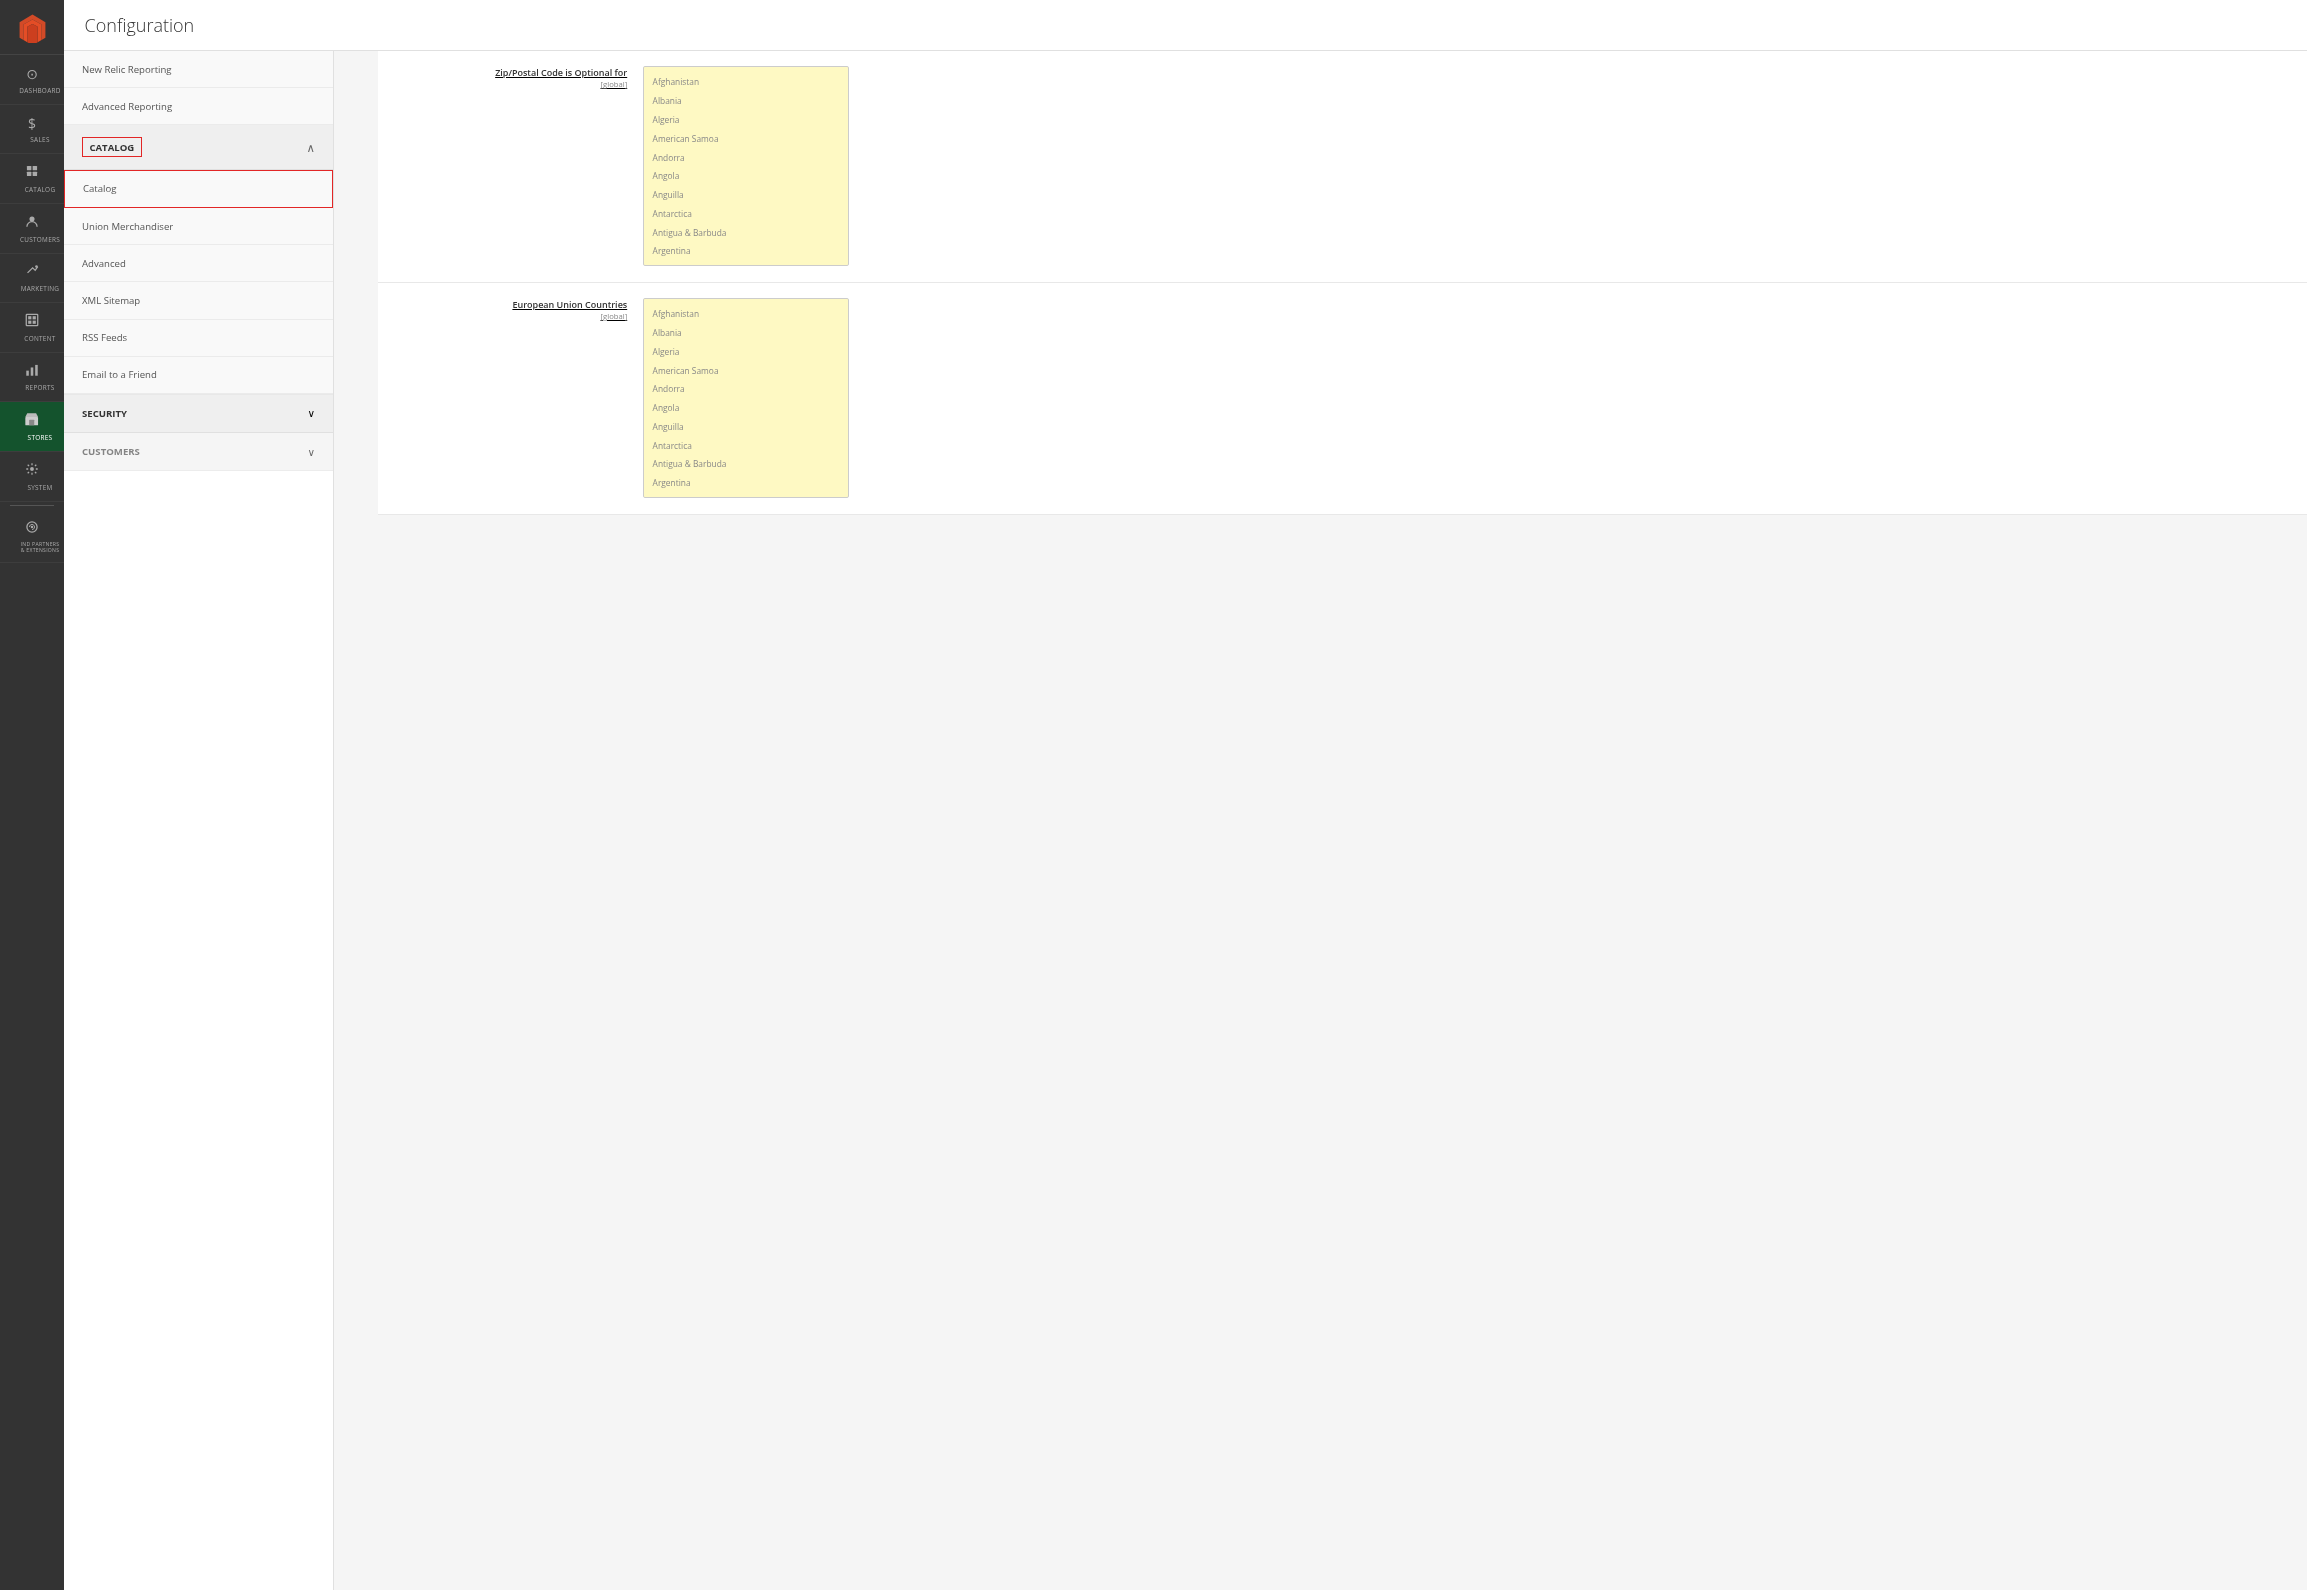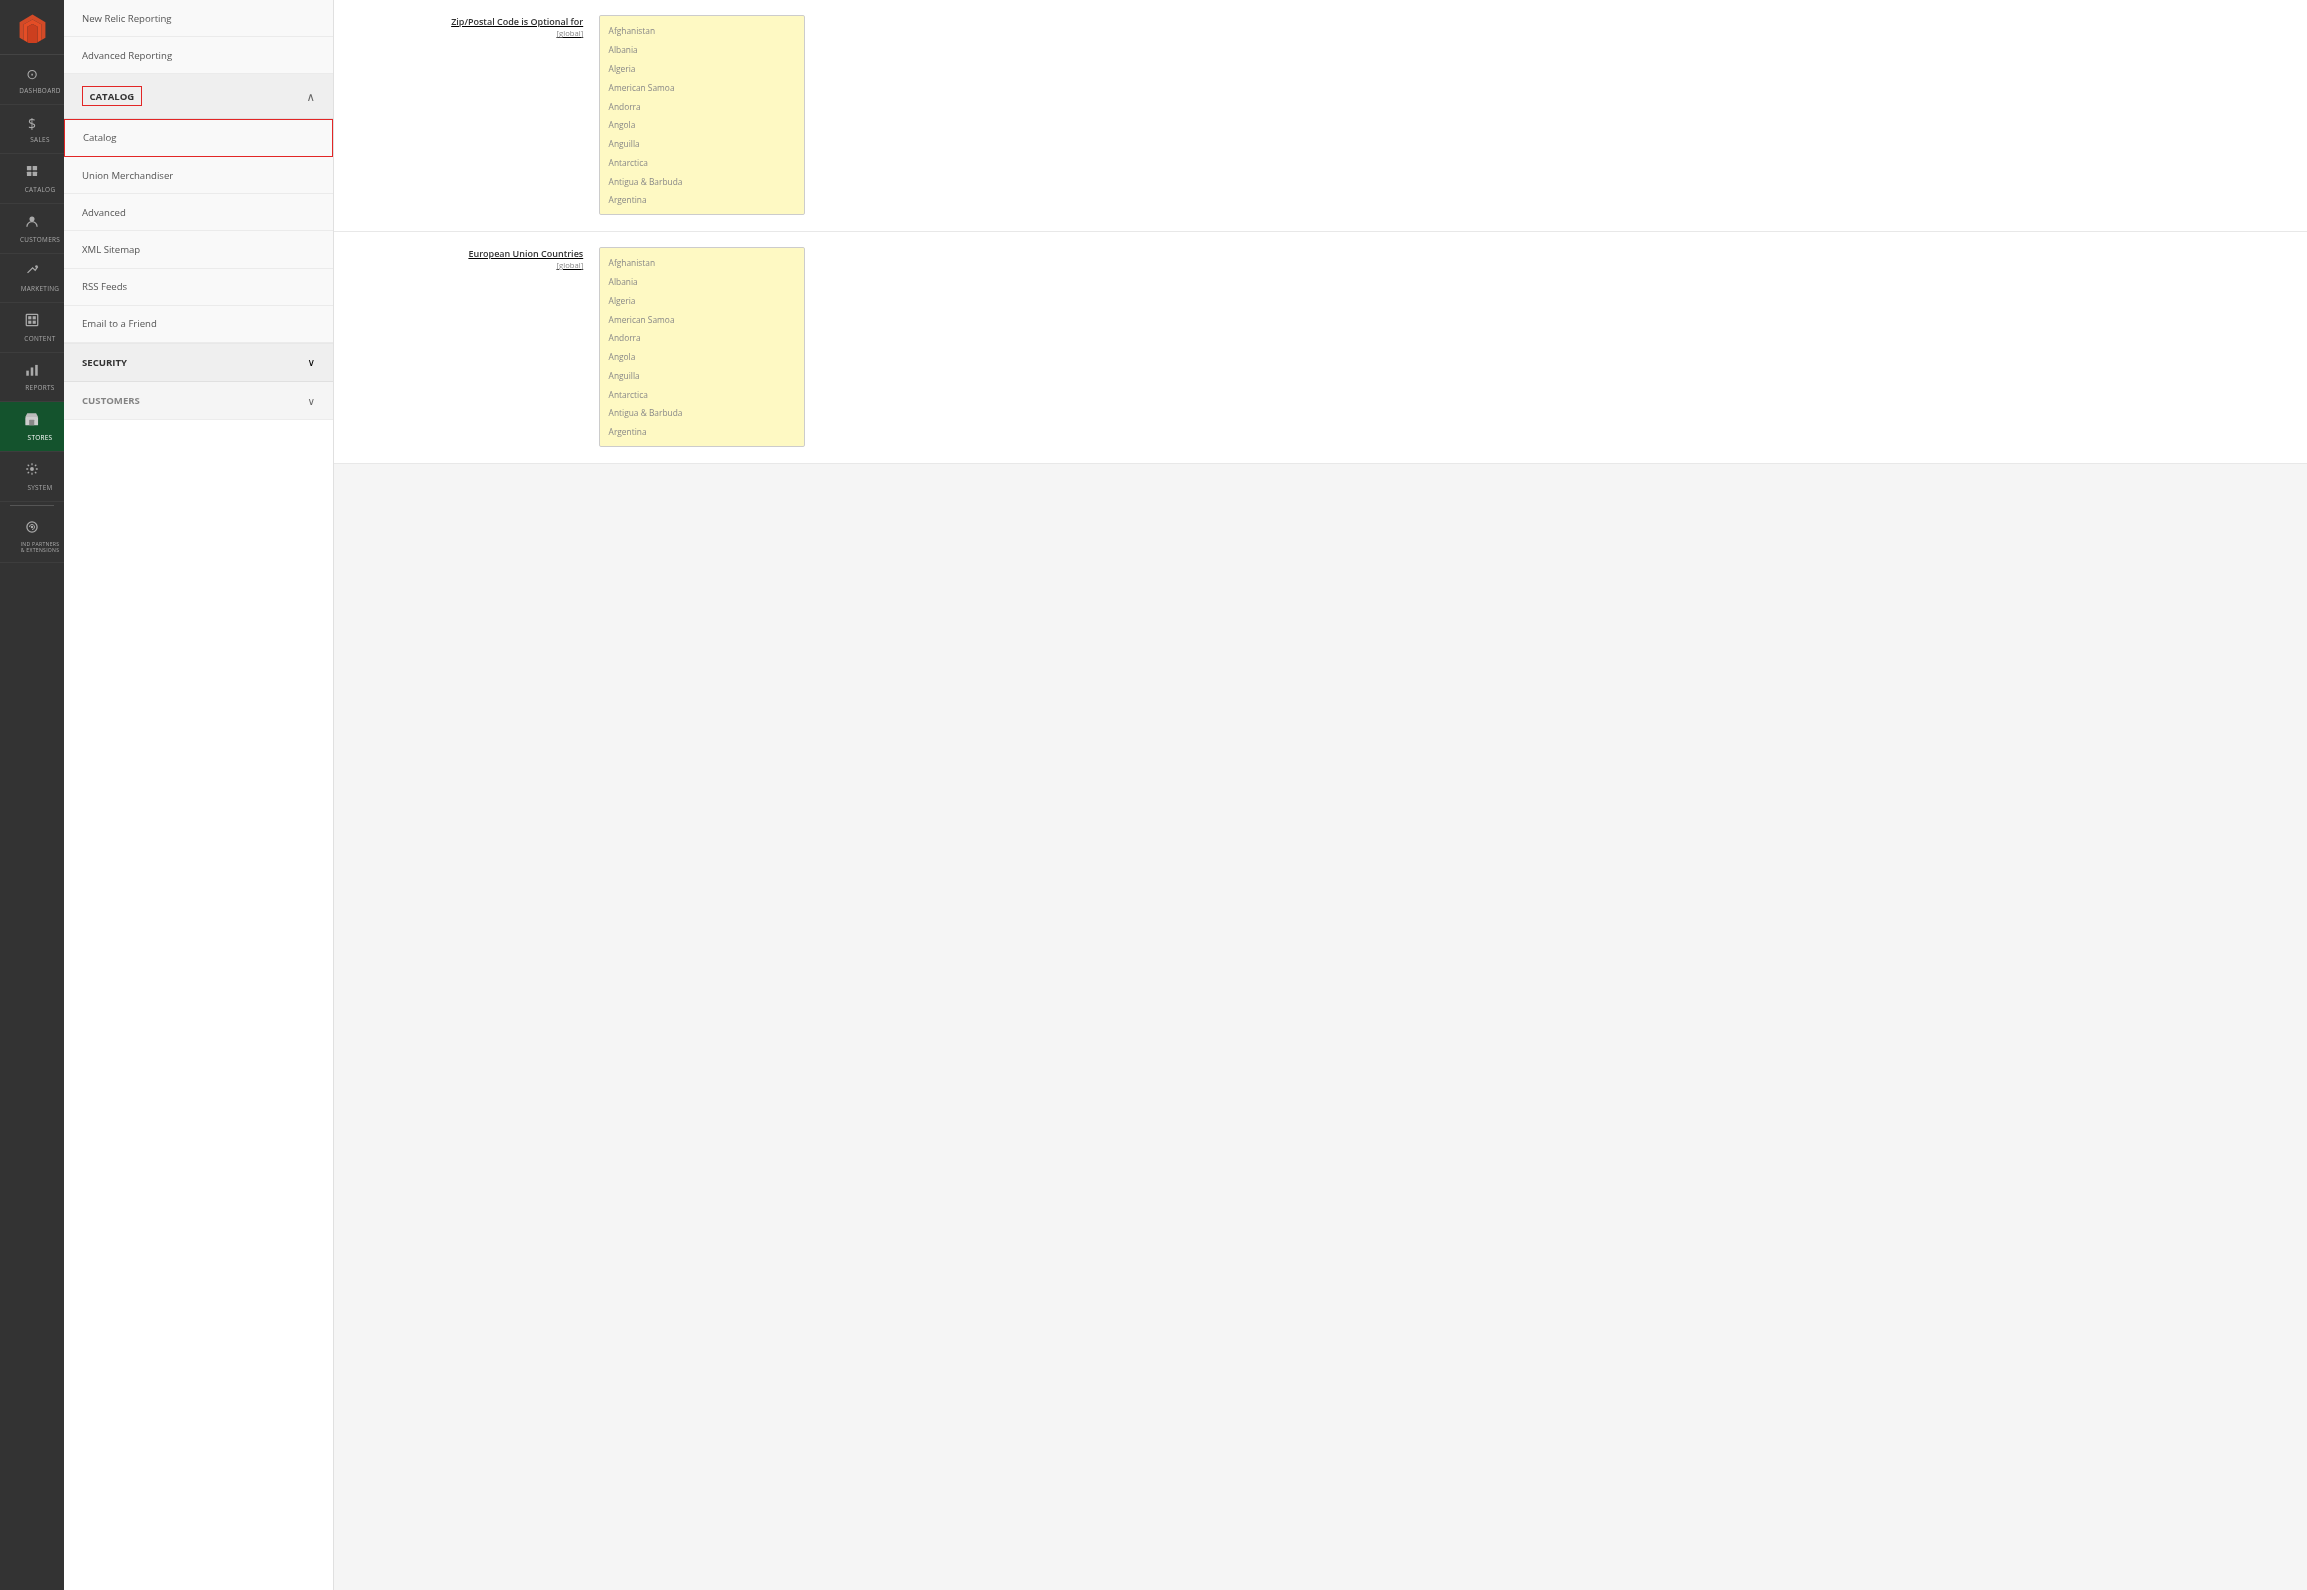--- a/index.html
+++ b/index.html
@@ -68,20 +68,21 @@
       font-weight: 300;
       color: #333;
     }
 
     
     .content-area {
       display: flex;
       flex: 1;
       overflow: hidden;
       padding: 0;
+      gap: 44px;
     }
 
     
     .left-nav {
       width: 270px;
       flex-shrink: 0;
       background: #fff;
       border-right: 0.6px solid #e0e0e0;
       overflow-y: auto;
     }
@@ -308,20 +309,23 @@
         <path d="M7 11c0-2.2 1.8-4 4-4s4 1.8 4 4-1.8 4-4 4" stroke="#aaa" stroke-width="1.5" fill="none"></path>
         <circle cx="11" cy="11" r="2" fill="#aaa"></circle>
       </svg>
     </span>
     <span class="label" style="font-size:5.1px;">IND PARTNERS<br>&amp; EXTENSIONS</span>
   </div>
 </nav>
 
 <div class="main-content">
 
+  <div class="page-header">
+    <h1 class="page-title">Configuration</h1>
+  </div>
 
   <div class="content-area">
 
     <div class="left-nav">
 
       <div class="nav-item-plain">New Relic Reporting</div>
       <div class="nav-item-plain">Advanced Reporting</div>
 
       <div class="nav-section">
         <div class="nav-section-header">

